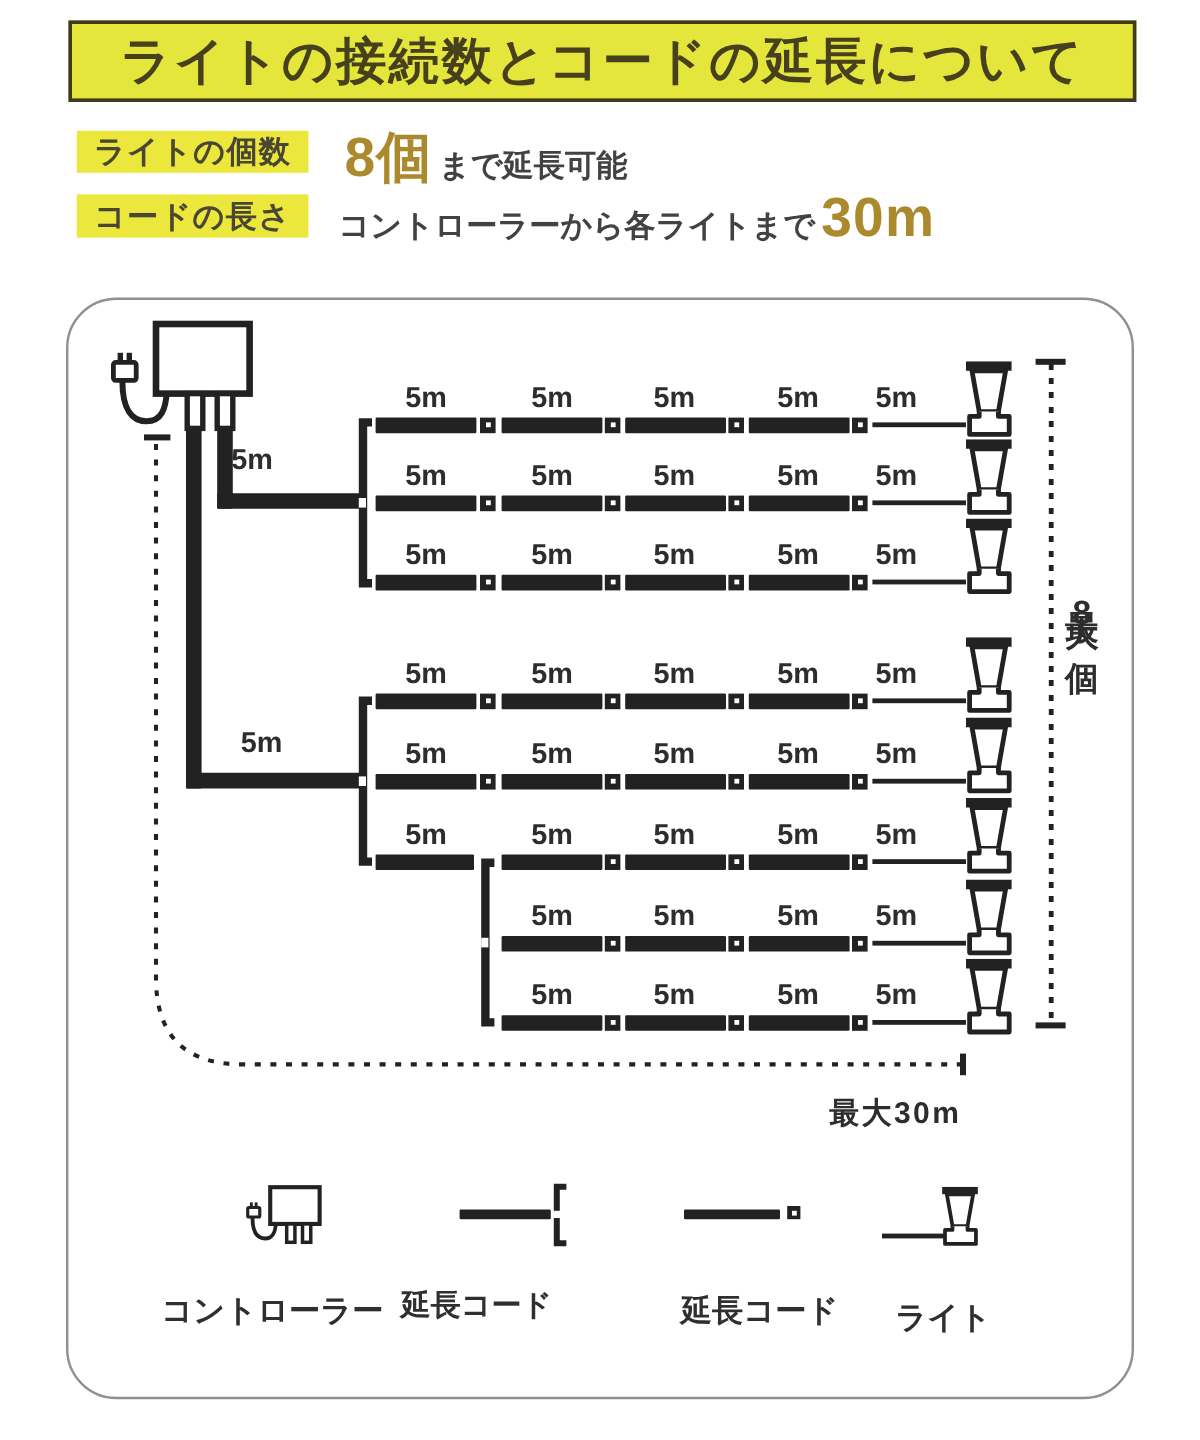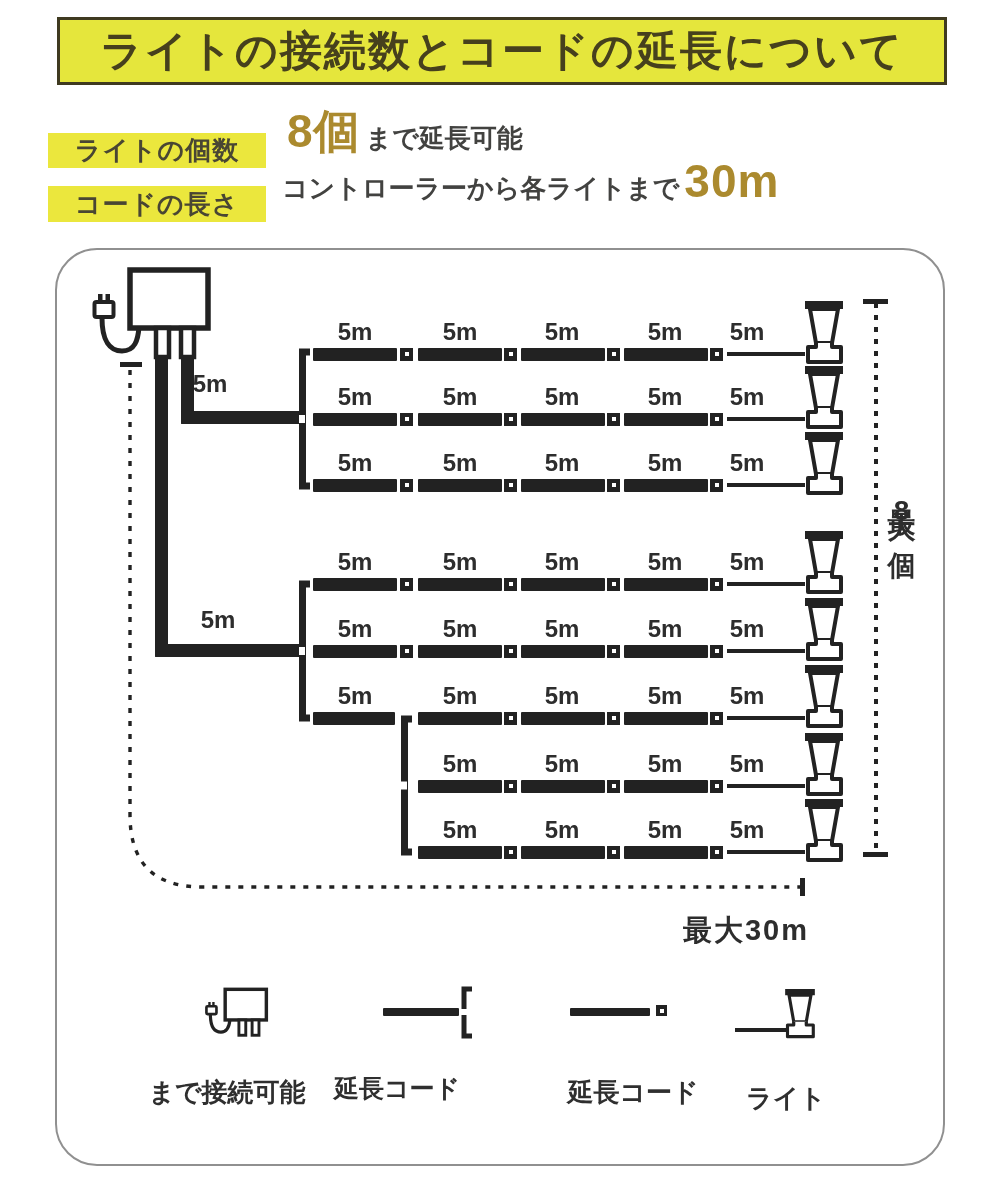--- a/index.html
+++ b/index.html
@@ -17,43 +17,43 @@
     font-family:"Liberation Sans","DejaVu Sans",sans-serif;}
   .abs{position:absolute;}
   #stage{position:relative;width:1000px;height:1200px;background:#fff;}
 
   
   .banner{left:57px;top:17px;width:890px;height:68px;background:var(--banner-bg);
     border:3px solid #3f3a20;display:flex;align-items:center;justify-content:center;}
   .banner-text{font-size:42px;font-weight:bold;color:var(--banner-text);letter-spacing:2px;white-space:nowrap;}
 
   
-  .spec-label{left:48px;width:218px;background:var(--label-bg);color:var(--label-text);
-    font-size:26px;font-weight:bold;display:flex;align-items:center;justify-content:center;letter-spacing:1px;margin-top:24px;}
+  .spec-label{left:64px;width:193px;background:var(--label-bg);color:var(--label-text);
+    font-size:26px;font-weight:bold;display:flex;align-items:center;justify-content:center;letter-spacing:1px;}
   .spec-line{display:flex;align-items:baseline;white-space:nowrap;color:var(--body-text);
     font-size:26px;font-weight:bold;}
   .spec-line .hl{color:var(--gold);font-size:46px;font-weight:bold;margin:0 5px;letter-spacing:1px;}
 
   
   .frame{left:55px;top:248px;width:890px;height:918px;border:2px solid var(--frame);border-radius:42px;}
 
   .cord-bar{background:var(--ink);border-radius:1px;}
   .thin-line{background:var(--ink);}
   .connector{background:var(--ink);}
   .connector .pip{position:absolute;left:5px;top:4.5px;width:4px;height:4px;background:#fff;}
   .seg-label{font-size:24px;font-weight:bold;color:#2d2d2d;text-align:center;height:28px;line-height:28px;}
   .feed-label{font-size:24px;font-weight:bold;color:#2d2d2d;width:64px;text-align:center;}
 
   .vdash{width:4px;background:repeating-linear-gradient(to bottom,#222 0 5px,transparent 5px 12px);}
   .tick-h{background:#222;}
   .tick-v{background:#222;}
 
   .max-lights{font-size:28px;font-weight:bold;color:#2d2d2d;
     writing-mode:vertical-rl;text-orientation:upright;letter-spacing:4px;}
-  .max-length{font-size:29px;font-weight:bold;color:#2d2d2d;text-align:center;letter-spacing:2px;}
+  .max-length{font-size:25px;font-weight:bold;color:#2d2d2d;text-align:center;letter-spacing:2px;}
 
   
   .legend-label{font-size:26px;font-weight:bold;color:#2f2f2f;text-align:center;white-space:nowrap;}
   .legend-label-2line{font-size:25px;font-weight:bold;color:#2f2f2f;line-height:30px;white-space:nowrap;}
 
   svg{display:block;}
 </style>
 </head>
 <body>
 
@@ -373,21 +373,21 @@
         <rect x="10" y="32" width="4.5" height="9" fill="#222" stroke="none"></rect>
         <rect x="17.5" y="32" width="4.5" height="9" fill="#222" stroke="none"></rect>
         <rect x="6.5" y="40" width="19" height="15" rx="2" stroke-width="5"></rect>
         <path d="M14,56 C14,79 22,89 34,89 C47,89 50,78 51,65" fill="none" stroke-width="6"></path>
         <rect x="42" y="8" width="78" height="58" stroke-width="6.5"></rect>
         <rect x="68" y="66" width="13" height="29" stroke-width="5.5"></rect>
         <rect x="93" y="66" width="13" height="29" stroke-width="5.5"></rect>
       </g>
     </svg>
   </div>
-  <div class="abs legend-label" style="left:132px;top:1075px;width:190px;">まで接続可能</div>
+  <div class="abs legend-label" style="left:132px;top:1075px;width:190px;">コントローラー</div>
 
   <div class="abs cord-bar" style="left:383px;top:1008px;width:76px;height:8px;"></div>
   <div class="abs" style="left:458px;top:984px;width:16px;height:57px;">
     <svg width="16" height="57" viewBox="0 0 16 57">
       <path d="M14,5 H6 V52 H14" fill="none" stroke="#222" stroke-width="5"></path>
       <rect x="3" y="25" width="6" height="6" fill="#fff"></rect>
     </svg>
   </div>
   <div class="abs legend-label-2line" style="left:334px;top:1073px;">
     <div>延長コード</div>

